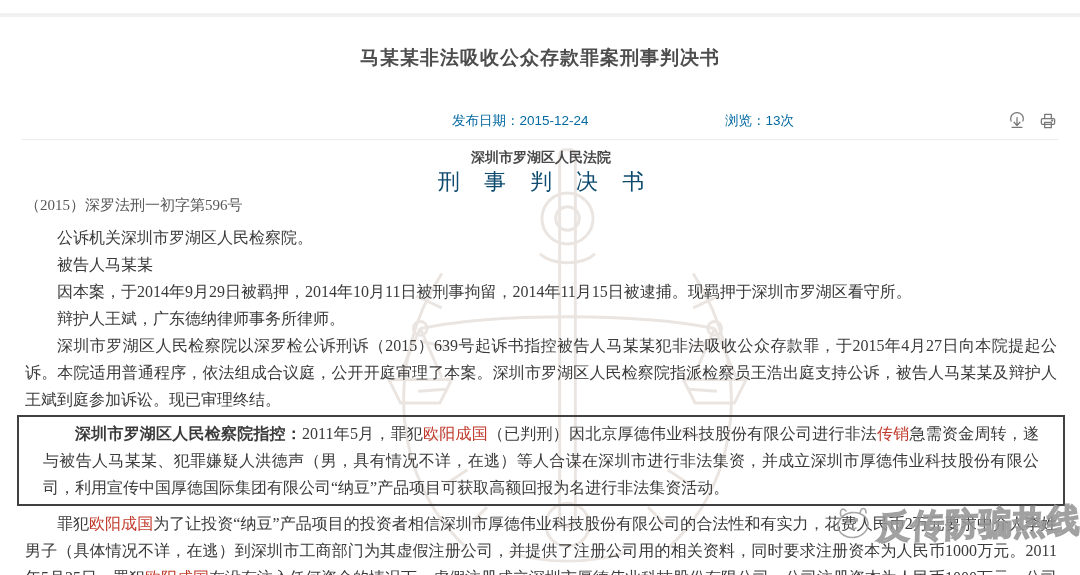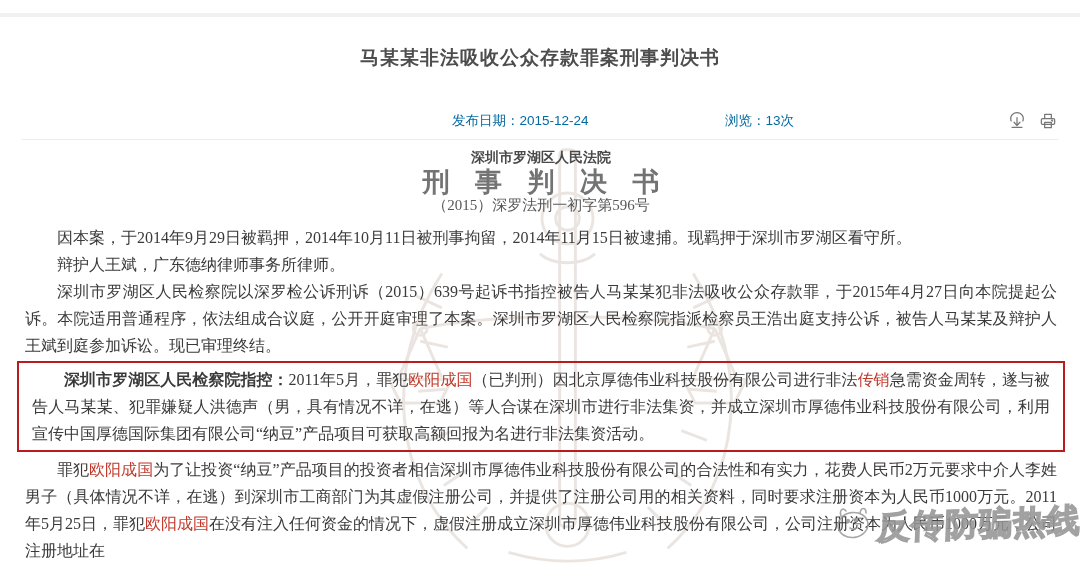--- a/index.html
+++ b/index.html
@@ -22,33 +22,33 @@
   .header-divider { position:absolute; top:139px; left:22px; right:22px; height:1px; background:#ececec; }
 
   .seal-watermark { position:absolute; left:345px; top:136px; width:445px; height:432px; z-index:0; pointer-events:none; }
   .seal-watermark svg { width:100%; height:100%; stroke:#ebe5e1; fill:none; stroke-width:3; }
 
   .doc { position:absolute; top:142px; left:25px; right:23px; z-index:1; }
   .court-name {
     text-align:center; font-size:14px; font-weight:600; color:#4a4a4a; line-height:26px; margin-top:2px;
   }
   .doc-type {
-    text-align:center; font-size:27px; font-weight:700; color:#737373; line-height:24px;
+    text-align:center; font-size:22px; font-weight:400; color:#0c4a6e; line-height:24px;
     letter-spacing:9px; text-indent:9px;
   }
   .case-number {
-    text-align:center; font-size:15px; color:#575757; line-height:18px; margin-top:2px;
+    text-align:left; font-size:15px; color:#575757; line-height:18px; margin-top:2px;
     font-family:"Liberation Serif","DejaVu Serif",serif;
   }
   .paragraphs {
     margin-top:10px; font-family:"Liberation Serif","DejaVu Serif",serif;
     font-size:16px; line-height:27px; color:#3a3a3a; text-align:justify;
   }
   .para { text-indent:2em; }
-  .para.boxed { border:2px solid #b91c1c; margin:2px -8px 4px -8px; padding:3px 13px; }
+  .para.boxed { border:2px solid #404040; margin:2px -8px 4px -8px; padding:3px 24px; }
   .seg-red { color:#c0392b; }
   .seg-bold { font-weight:bold; }
 
   .fraud-watermark {
     position:absolute; left:830px; top:499px; z-index:2; display:flex; align-items:center;
     gap:1px; pointer-events:none; opacity:.88;
   }
   .fraud-logo svg { width:46px; height:46px; stroke:#9b9b9b; fill:none; stroke-width:1.6; stroke-linecap:round; }
   .fraud-text {
     font-size:33px; font-weight:700; letter-spacing:1px; white-space:nowrap;
@@ -110,20 +110,22 @@
       <circle cx="220" cy="396" r="22"></circle>
       <path d="M160 424 C 200 436, 240 436, 280 424"></path>
     </svg>
   </div>
 
   <div class="doc">
     <div class="court-name">深圳市罗湖区人民法院</div>
     <div class="doc-type">刑 事 判 决 书</div>
     <div class="case-number">（2015）深罗法刑一初字第596号</div>
     <div class="paragraphs">
+        <div class="para"><span>公诉机关深圳市罗湖区人民检察院。</span></div>
+        <div class="para"><span>被告人马某某</span></div>
         <div class="para"><span>因本案，于2014年9月29日被羁押，2014年10月11日被刑事拘留，2014年11月15日被逮捕。现羁押于深圳市罗湖区看守所。</span></div>
         <div class="para"><span>辩护人王斌，广东德纳律师事务所律师。</span></div>
         <div class="para"><span>深圳市罗湖区人民检察院以深罗检公诉刑诉（2015）639号起诉书指控被告人马某某犯非法吸收公众存款罪，于2015年4月27日向本院提起公诉。本院适用普通程序，依法组成合议庭，公开开庭审理了本案。深圳市罗湖区人民检察院指派检察员王浩出庭支持公诉，被告人马某某及辩护人王斌到庭参加诉讼。现已审理终结。</span></div>
         <div class="para boxed"><span class="seg-bold">深圳市罗湖区人民检察院指控：</span><span>2011年5月，罪犯</span><span class="seg-red">欧阳成国</span><span>（已判刑）因北京厚德伟业科技股份有限公司进行非法</span><span class="seg-red">传销</span><span>急需资金周转，遂与被告人马某某、犯罪嫌疑人洪德声（男，具有情况不详，在逃）等人合谋在深圳市进行非法集资，并成立深圳市厚德伟业科技股份有限公司，利用宣传中国厚德国际集团有限公司“纳豆”产品项目可获取高额回报为名进行非法集资活动。</span></div>
         <div class="para"><span>罪犯</span><span class="seg-red">欧阳成国</span><span>为了让投资“纳豆”产品项目的投资者相信深圳市厚德伟业科技股份有限公司的合法性和有实力，花费人民币2万元要求中介人李姓男子（具体情况不详，在逃）到深圳市工商部门为其虚假注册公司，并提供了注册公司用的相关资料，同时要求注册资本为人民币1000万元。2011年5月25日，罪犯</span><span class="seg-red">欧阳成国</span><span>在没有注入任何资金的情况下，虚假注册成立深圳市厚德伟业科技股份有限公司，公司注册资本为人民币1000万元，公司注册地址在</span></div>
       </div>
   </div>
 
   <div class="fraud-watermark">
     <span class="fraud-logo">

